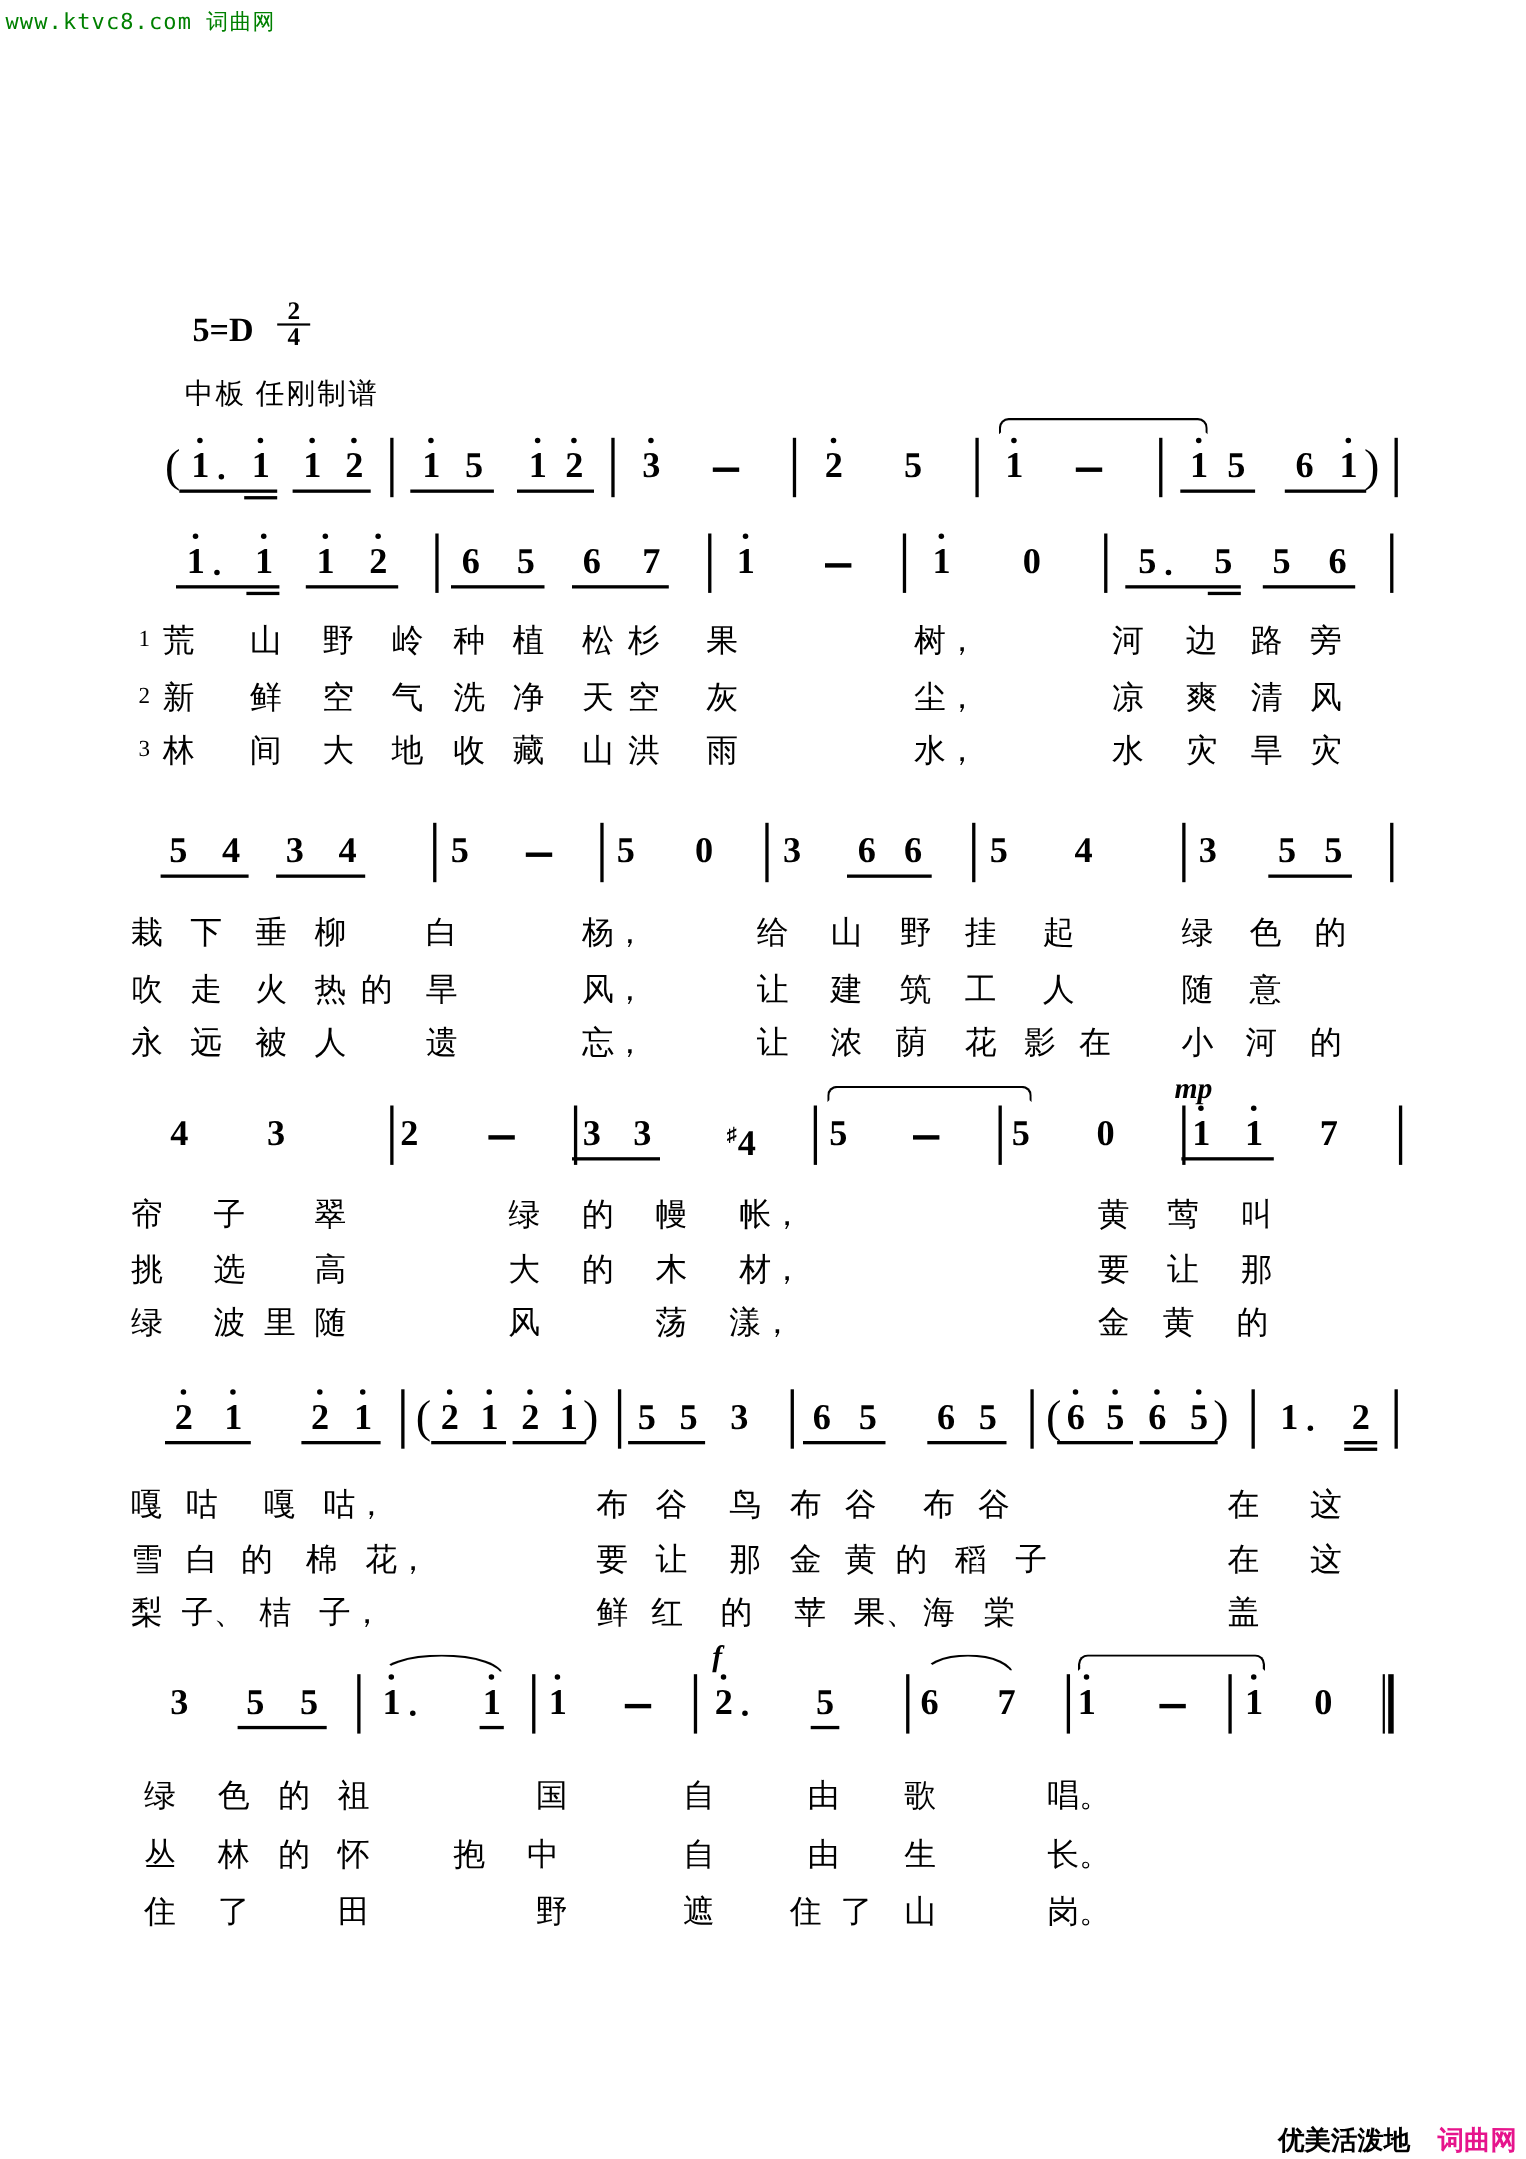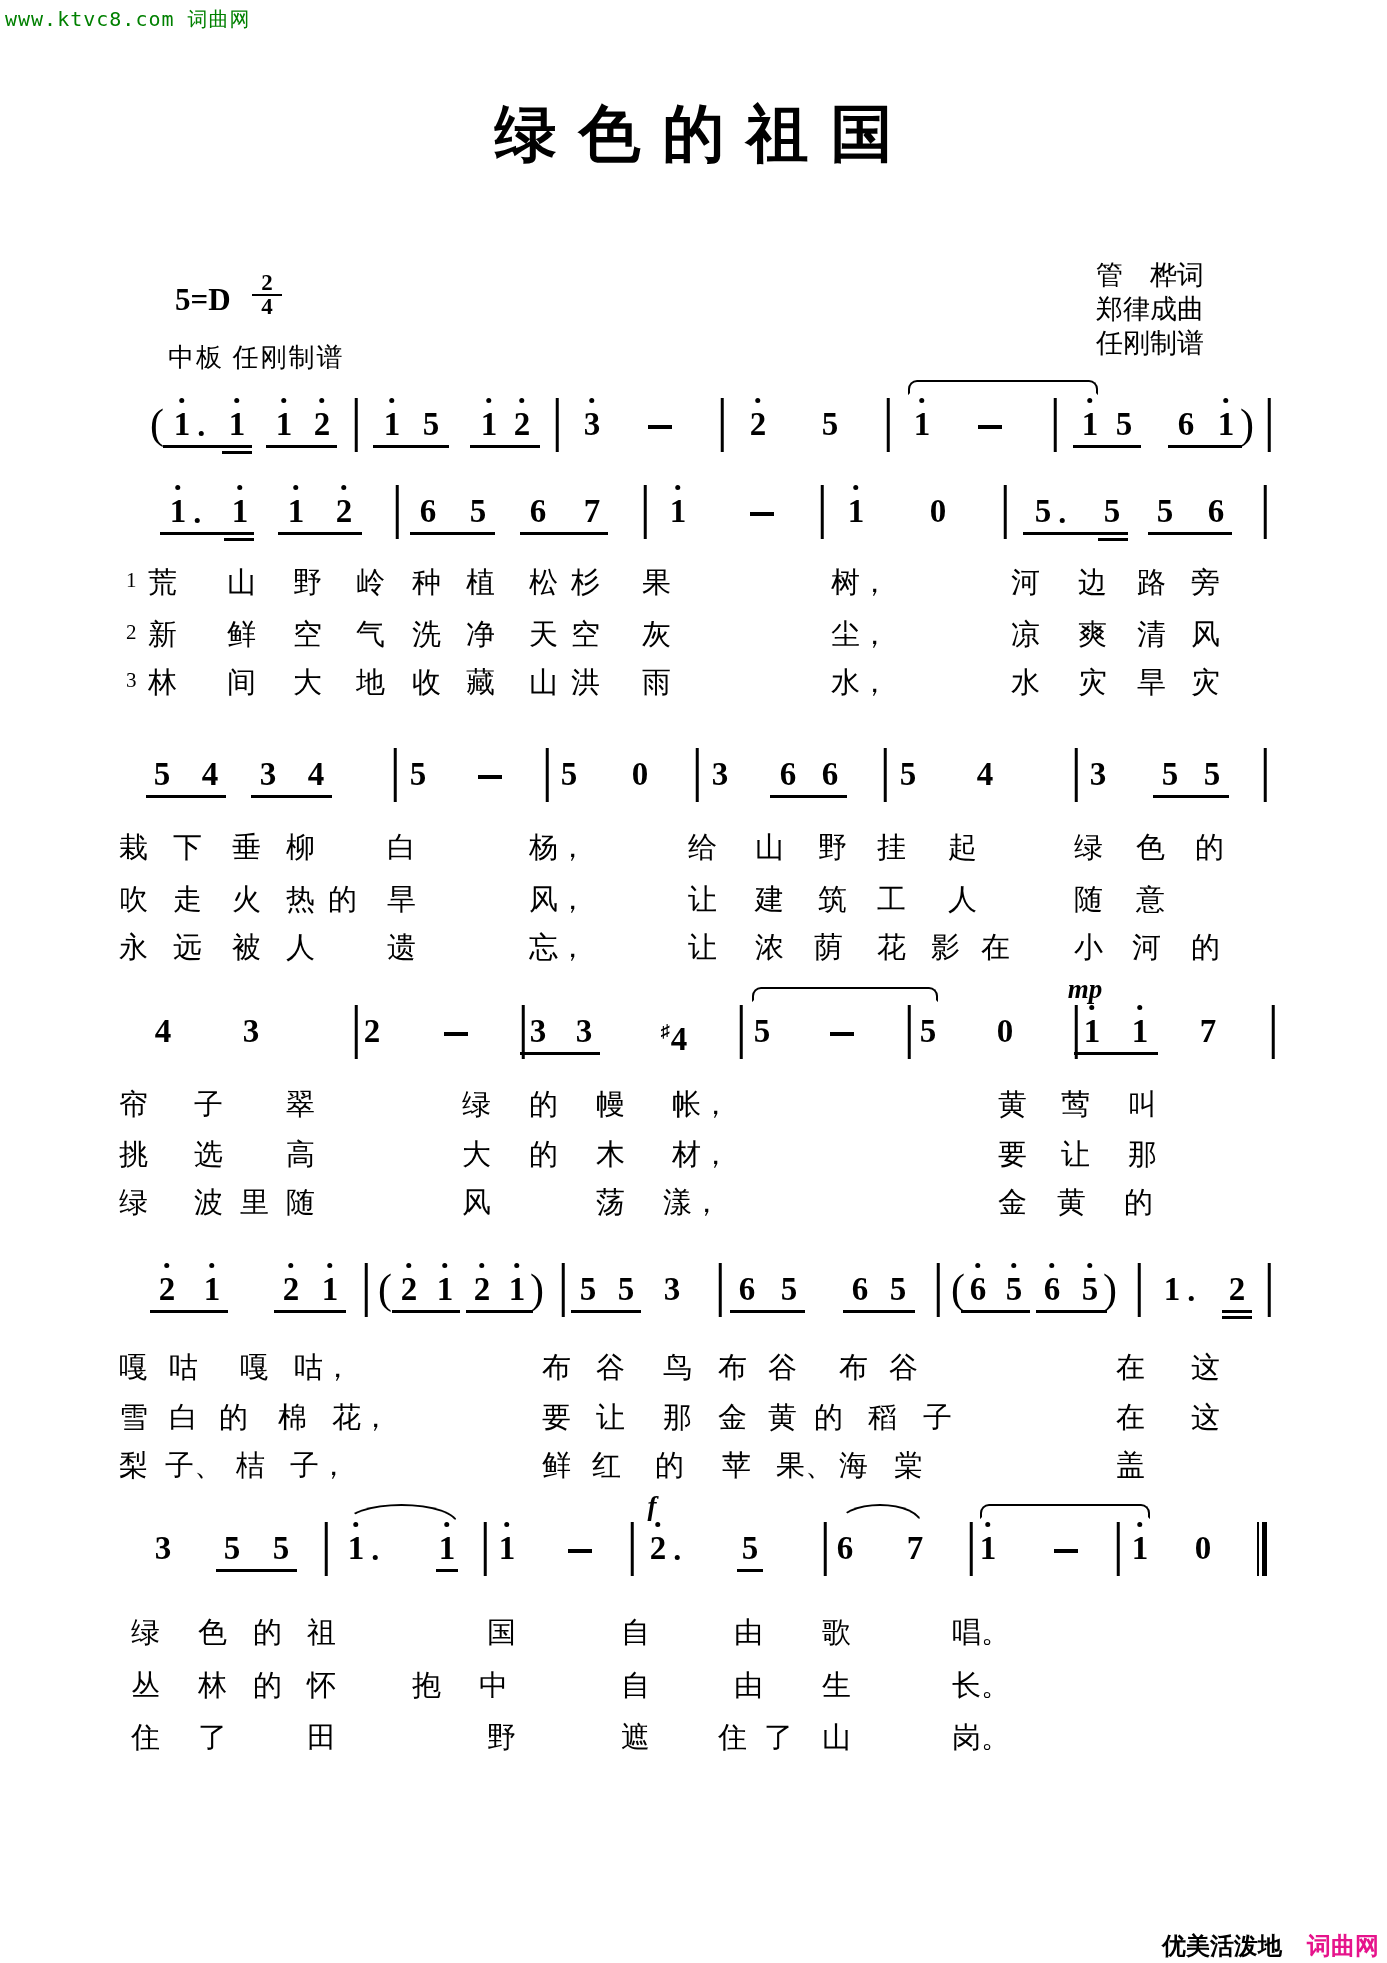--- a/index.html
+++ b/index.html
@@ -65,27 +65,21 @@
   .foot-src   { position:absolute; left:1162px; top:1930px;
                 font:bold 24px "Liberation Sans", sans-serif; }
   .foot-brand { position:absolute; left:1307px; top:1930px;
                 font:bold 24px "Liberation Sans", sans-serif; }
 </style>
 </head>
 <body>
 
 <div class="page">
   <div class="wm-top" style="color: rgb(0, 128, 0);">www.ktvc8.com 词曲网</div>
-  <div class="title">绿色的祖国</div>
 
-  <div class="credits">
-    <div>管　桦词</div>
-    <div>郑律成曲</div>
-    <div>任刚制谱</div>
-  </div>
 
   <div class="keysig">5=D</div>
   <div class="meter">
     <div class="num">2</div>
     <div class="den">4</div>
   </div>
   <div class="tempo">中板 任刚制谱</div>
 
   <div id="score">
       <div class="mline" style="top: 394px;">

